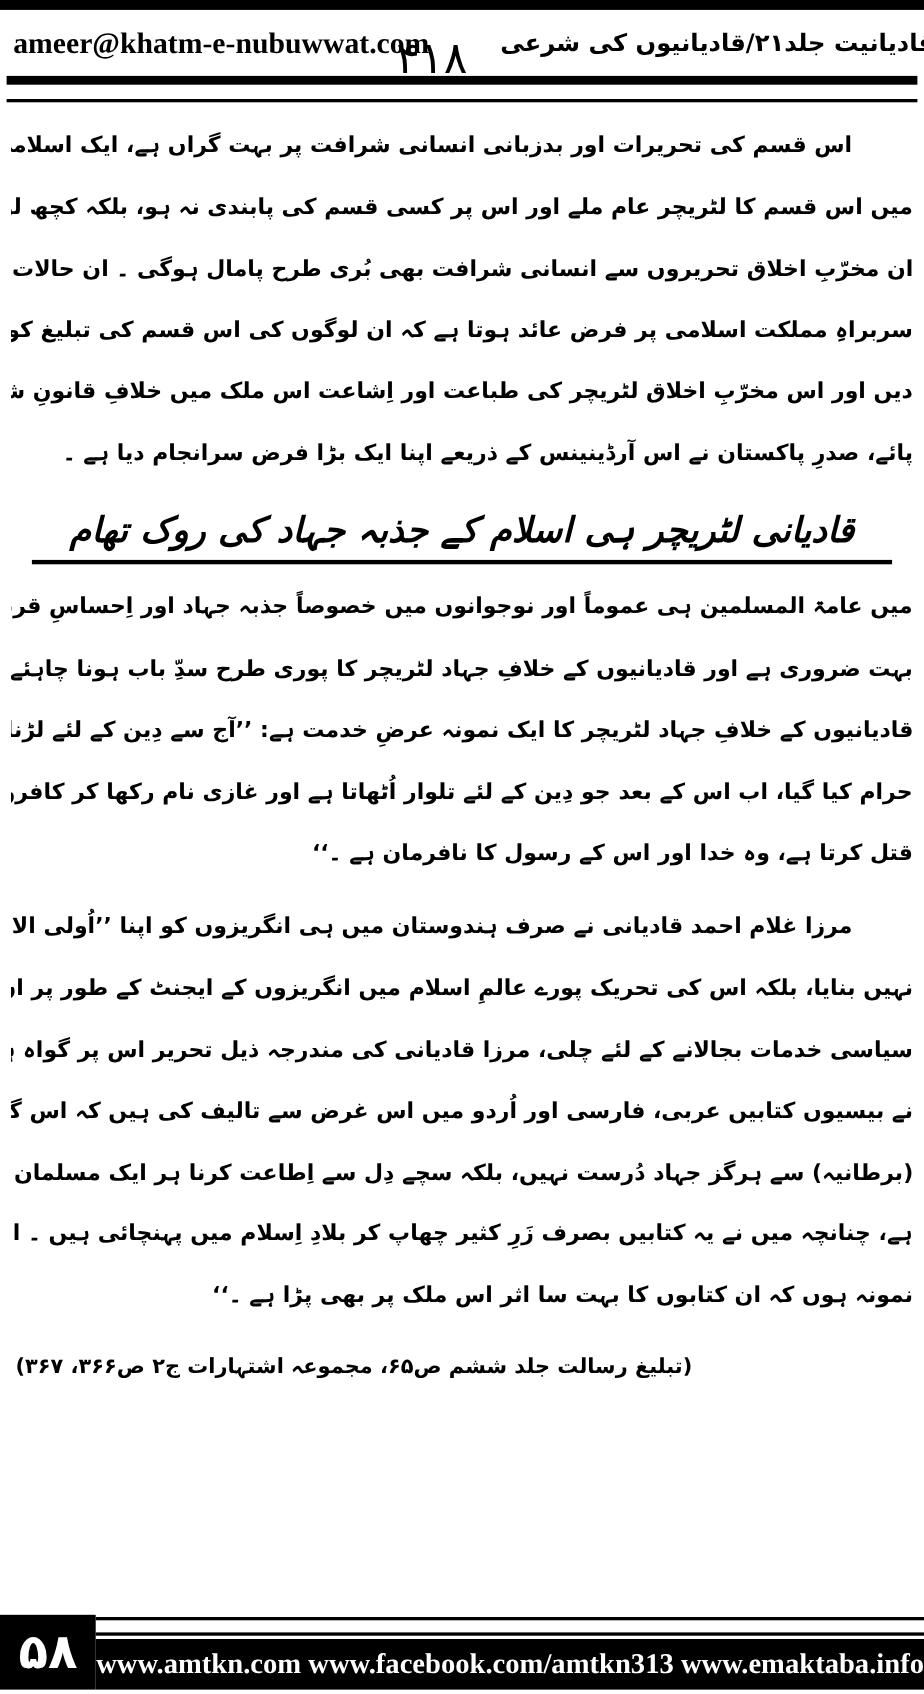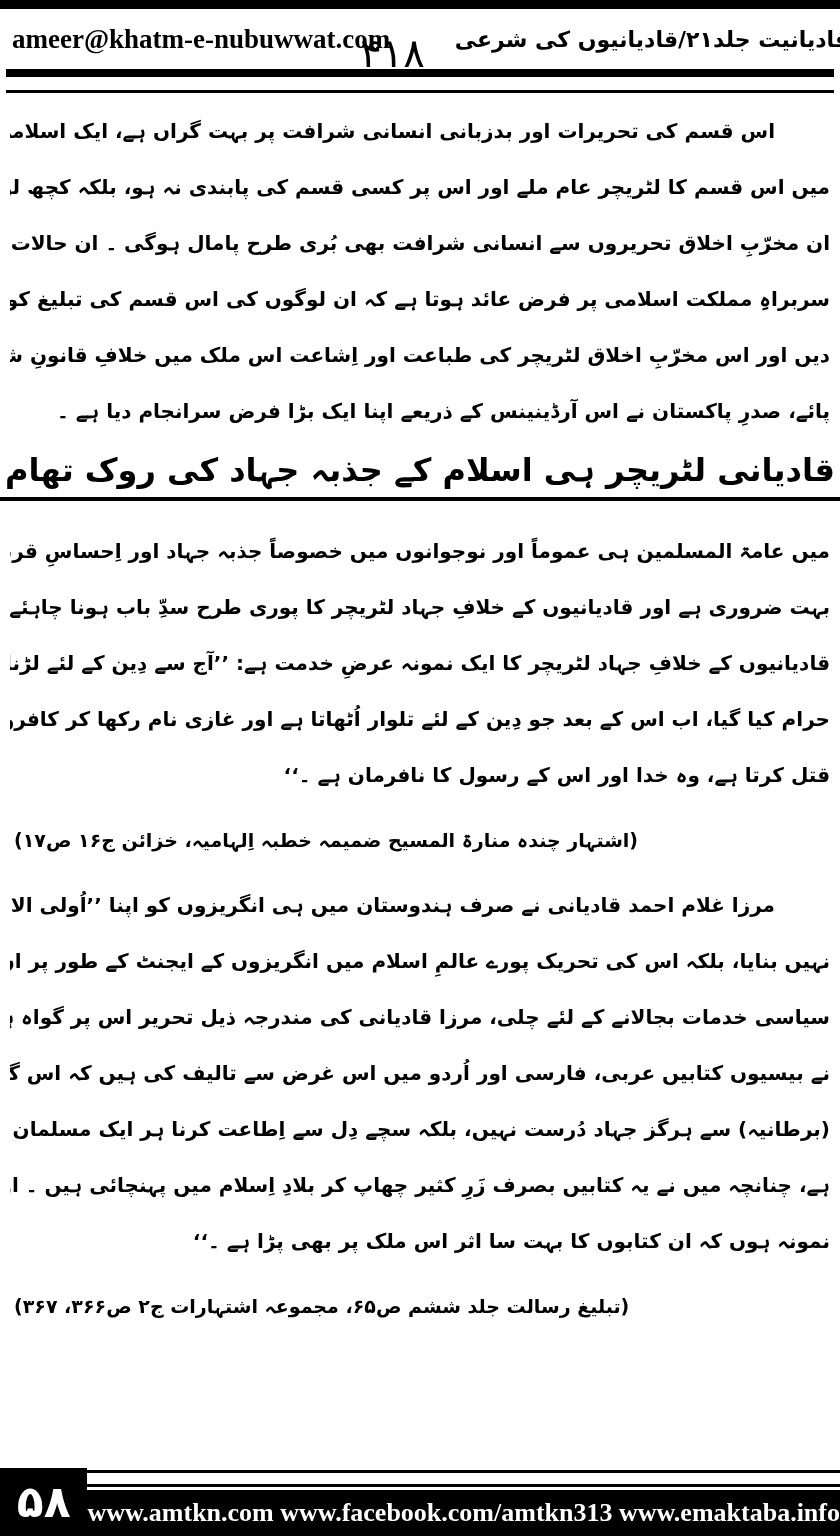--- a/index.html
+++ b/index.html
@@ -64,21 +64,21 @@
     font-size:19px;font-weight:bold;
     white-space:nowrap;overflow:hidden;
     direction:rtl;
     text-align:left;text-align-last:left;
     padding:0 4px;
   }
   
   .heading-wrap{
     flex:0 0 auto;
     height:74px;
-    display:flex;align-items:center;justify-content:center;
+    display:flex;align-items:flex-end;justify-content:center;font-style:italic;
   }
   .heading{
     direction:rtl;
     font-size:32px;font-weight:bold;line-height:1.2;
     border-bottom:4px solid #000;
     padding:0 34px 8px 34px;
     white-space:nowrap;
   }
   
   .footer{
@@ -134,23 +134,20 @@
   </div>
 
   <div class="body-text">
     <div class="ln">میں عامۃ المسلمین ہی عموماً اور نوجوانوں میں خصوصاً جذبہ جہاد اور اِحساسِ قربانی کی آبیاری</div>
     <div class="ln">بہت ضروری ہے اور قادیانیوں کے خلافِ جہاد لٹریچر کا پوری طرح سدِّ باب ہونا چاہئے،</div>
     <div class="ln">قادیانیوں کے خلافِ جہاد لٹریچر کا ایک نمونہ عرضِ خدمت ہے: ’’آج سے دِین کے لئے لڑنا</div>
     <div class="ln">حرام کیا گیا، اب اس کے بعد جو دِین کے لئے تلوار اُٹھاتا ہے اور غازی نام رکھا کر کافروں کو</div>
     <div class="ln last">قتل کرتا ہے، وہ خدا اور اس کے رسول کا نافرمان ہے ۔‘‘</div>
   </div>
 
-  <div class="body-text">
-    <div class="cite">(اشتہار چندہ منارۃ المسیح ضمیمہ خطبہ اِلہامیہ، خزائن ج۱۶ ص۱۷)</div>
-  </div>
 
   <div class="body-text">
     <div class="ln first">مرزا غلام احمد قادیانی نے صرف ہندوستان میں ہی انگریزوں کو اپنا ’’اُولی الامر‘‘</div>
     <div class="ln">نہیں بنایا، بلکہ اس کی تحریک پورے عالمِ اسلام میں انگریزوں کے ایجنٹ کے طور پر ان کی</div>
     <div class="ln">سیاسی خدمات بجالانے کے لئے چلی، مرزا قادیانی کی مندرجہ ذیل تحریر اس پر گواہ ہے: ’’میں</div>
     <div class="ln">نے بیسیوں کتابیں عربی، فارسی اور اُردو میں اس غرض سے تالیف کی ہیں کہ اس گورنمنٹ محسنہ</div>
     <div class="ln">(برطانیہ) سے ہرگز جہاد دُرست نہیں، بلکہ سچے دِل سے اِطاعت کرنا ہر ایک مسلمان کا فرض</div>
     <div class="ln">ہے، چنانچہ میں نے یہ کتابیں بصرف زَرِ کثیر چھاپ کر بلادِ اِسلام میں پہنچائی ہیں ۔ اور میں</div>
     <div class="ln last">نمونہ ہوں کہ ان کتابوں کا بہت سا اثر اس ملک پر بھی پڑا ہے ۔‘‘</div>
   </div>

